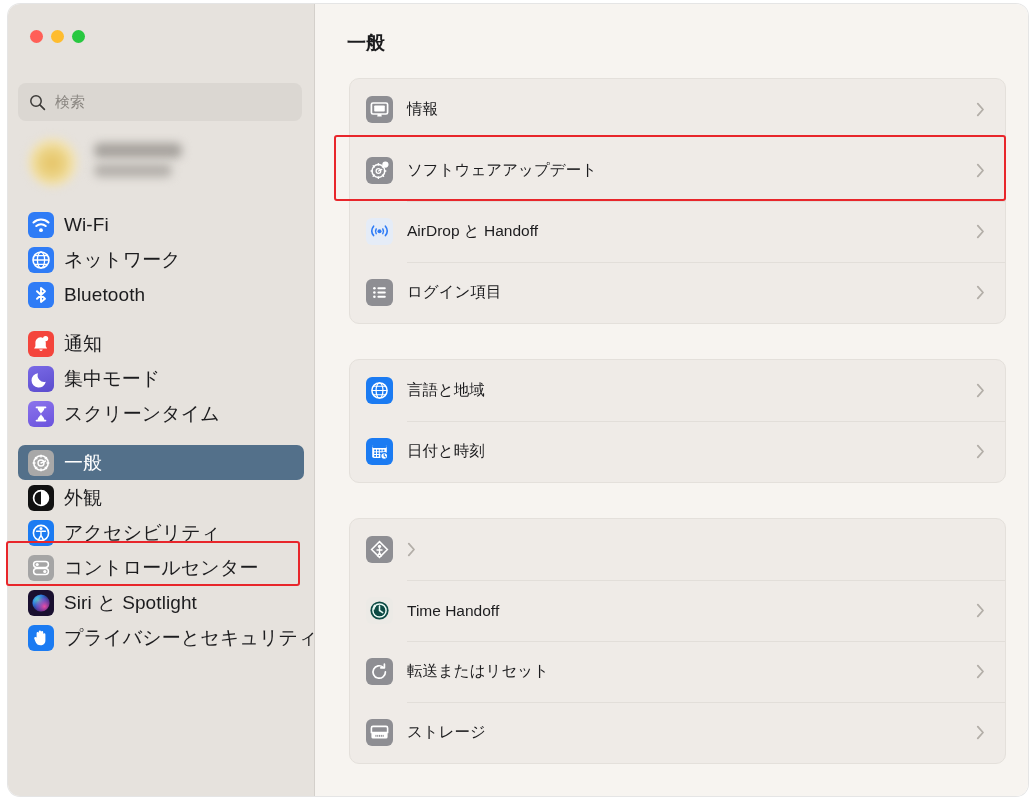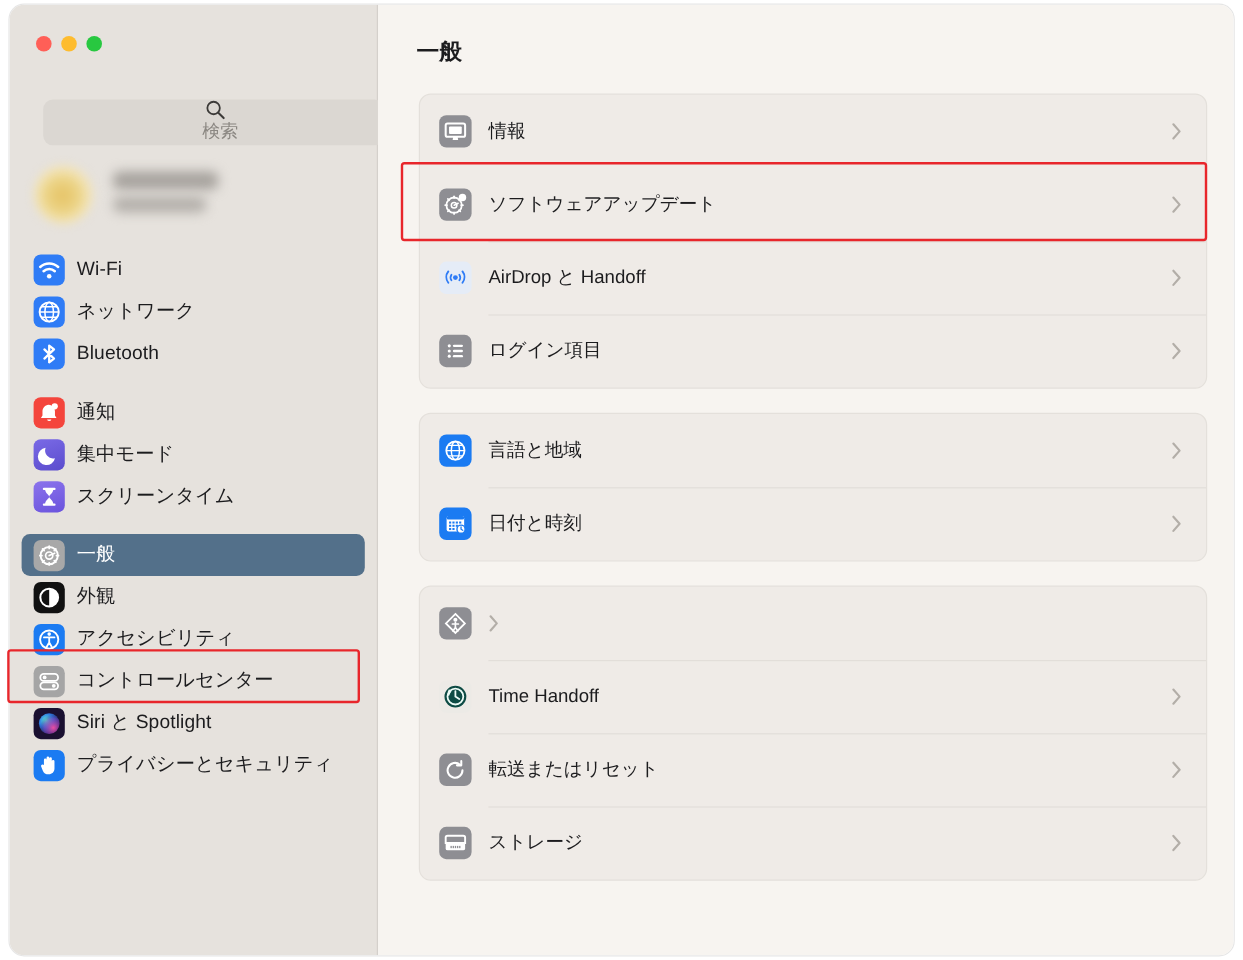--- a/index.html
+++ b/index.html
@@ -44,31 +44,30 @@
     width: 13px;
     height: 13px;
     border-radius: 50%;
   }
   .tl-close  { background: #ff5f57; }
   .tl-min    { background: #febc2e; }
   .tl-max    { background: #28c840; }
 
   #search-field {
     position: absolute;
-    left: 28px;
+    left: 10px;
     top: 79px;
     width: 284px;
     height: 38px;
     background: #dbd7d2;
     border-radius: 8px;
     display: flex;
     align-items: center;
     box-sizing: border-box;
     padding-left: 11px;
-    flex-direction: column;
   }
   #search-field .mag {
     width: 17px;
     height: 17px;
     flex: 0 0 17px;
     margin-right: 9px;
   }
   #search-placeholder {
     font-size: 15px;
     color: #8b8782;
@@ -130,21 +129,21 @@
     height: 26px;
     flex: 0 0 26px;
     border-radius: 6px;
     margin-right: 10px;
     display: flex;
     align-items: center;
     justify-content: center;
     overflow: hidden;
   }
   .nav-label {
-    font-size: 16px;
+    font-size: 19px;
     color: #1c1c1e;
     letter-spacing: 0.1px;
     white-space: nowrap;
   }
 
   
   #main {
     flex: 1 1 auto;
     background: #f7f4f0;
     position: relative;
@@ -161,21 +160,21 @@
   #cards {
     position: absolute;
     left: 34px;
     top: 74px;
     right: 22px;
   }
   .card {
     background: #efebe7;
     border-radius: 10px;
     border: 1px solid #e4e0db;
-    margin-bottom: 20px;
+    margin-bottom: 35px;
     overflow: hidden;
   }
   .card:last-child { margin-bottom: 0; }
 
   .row {
     position: relative;
     display: flex;
     align-items: center;
     height: 61px;
     padding: 0 15px 0 16px;

